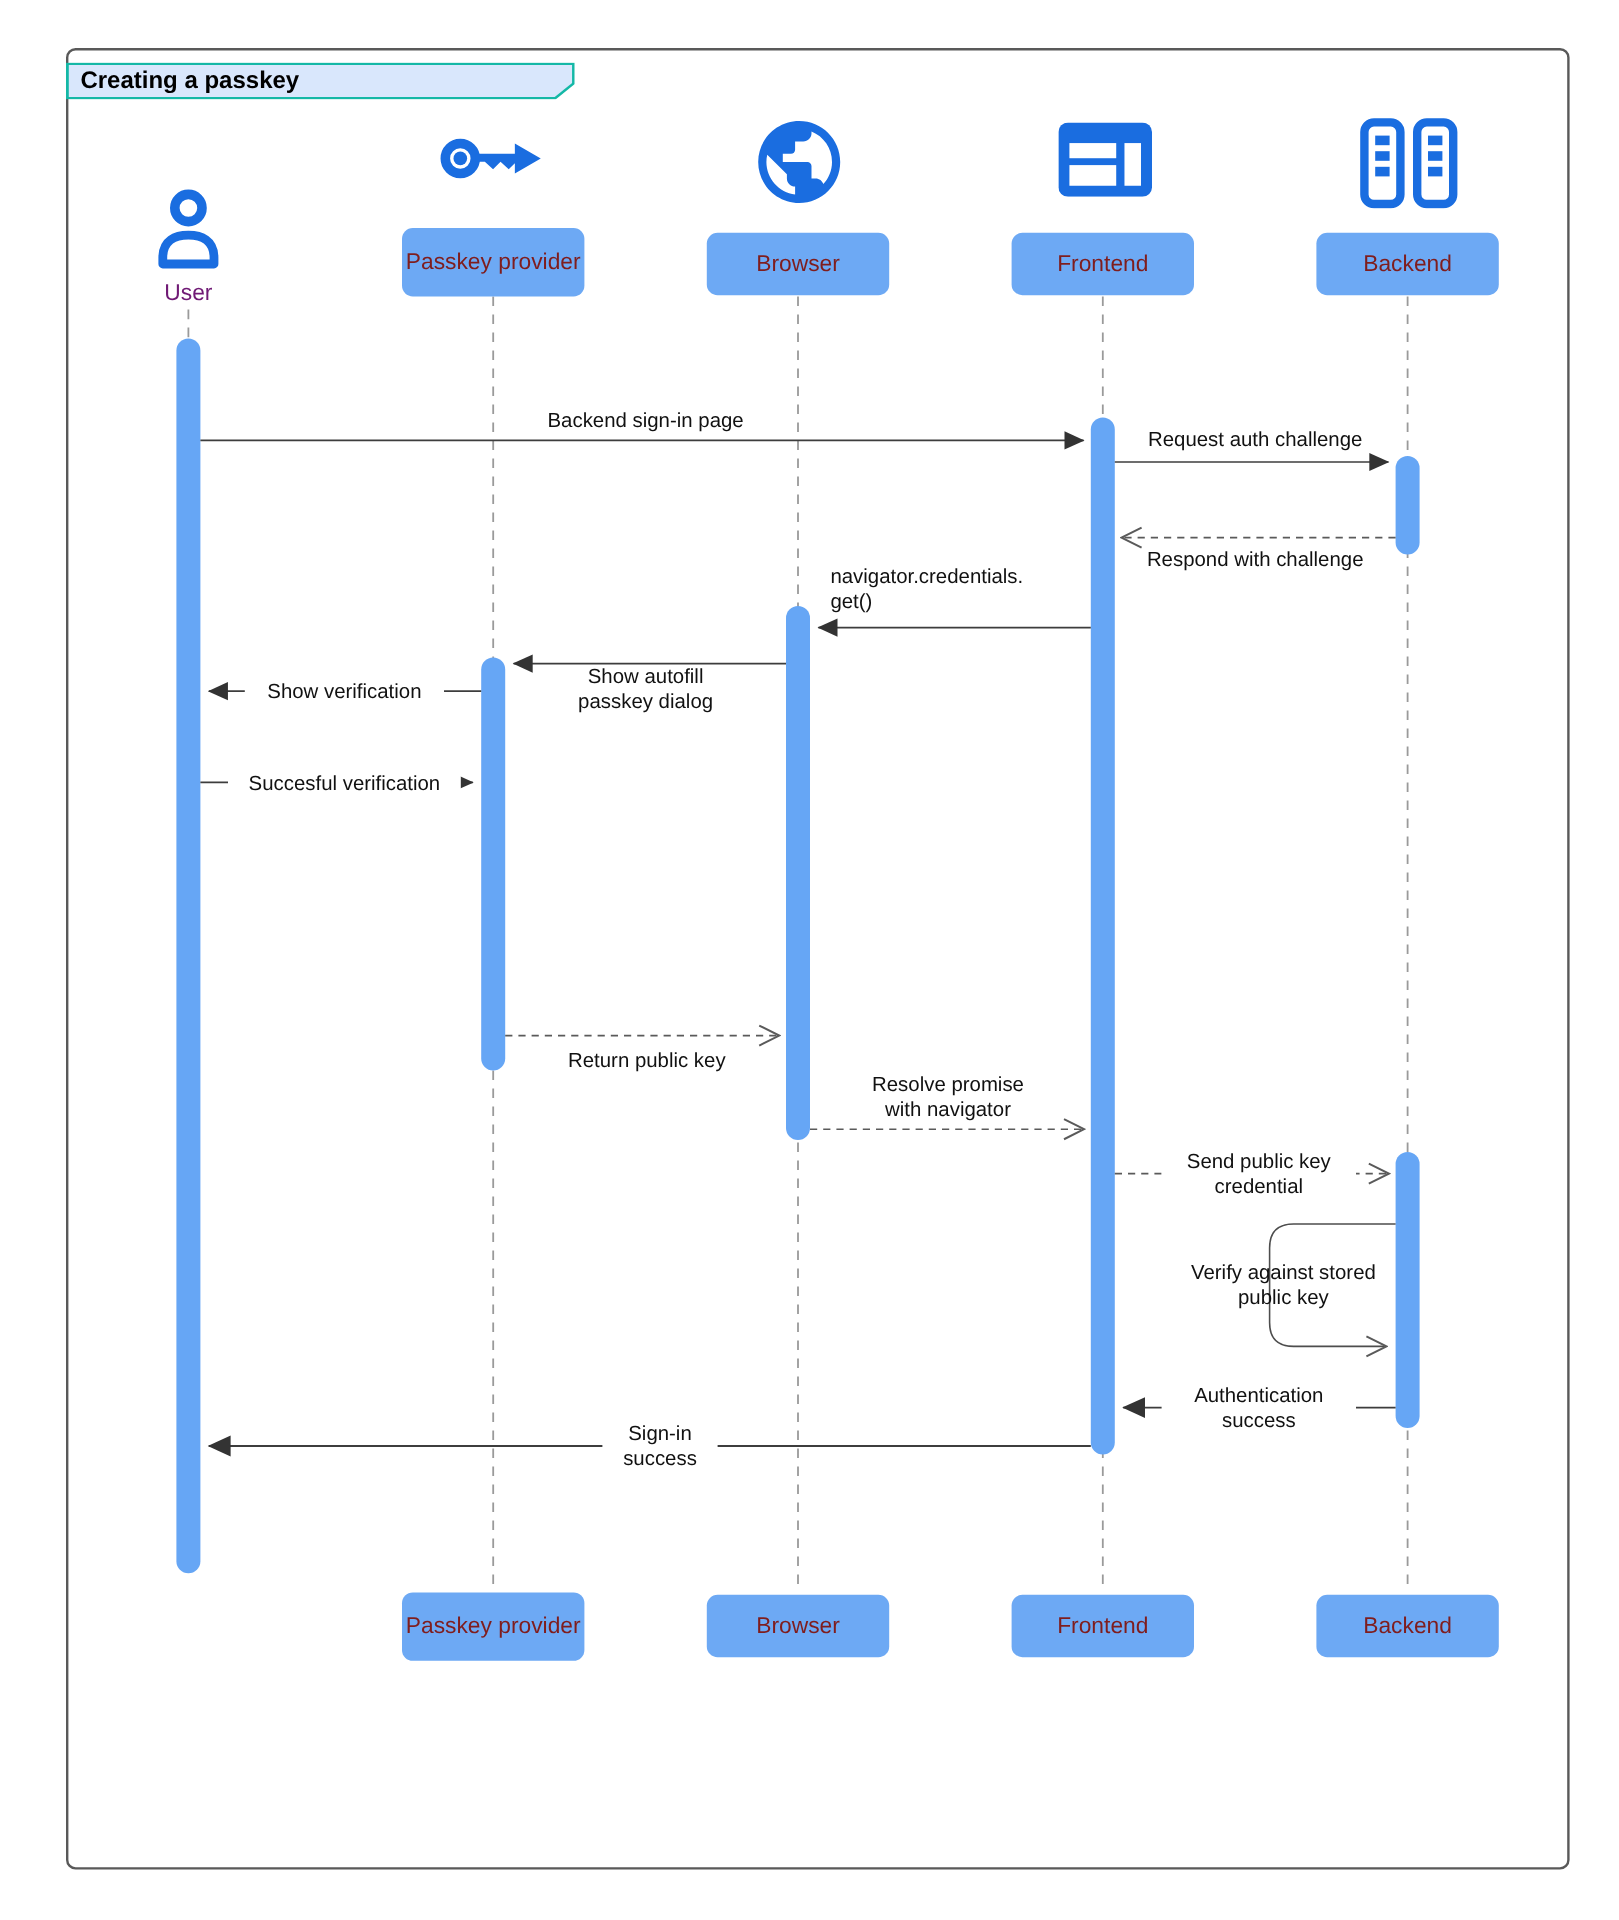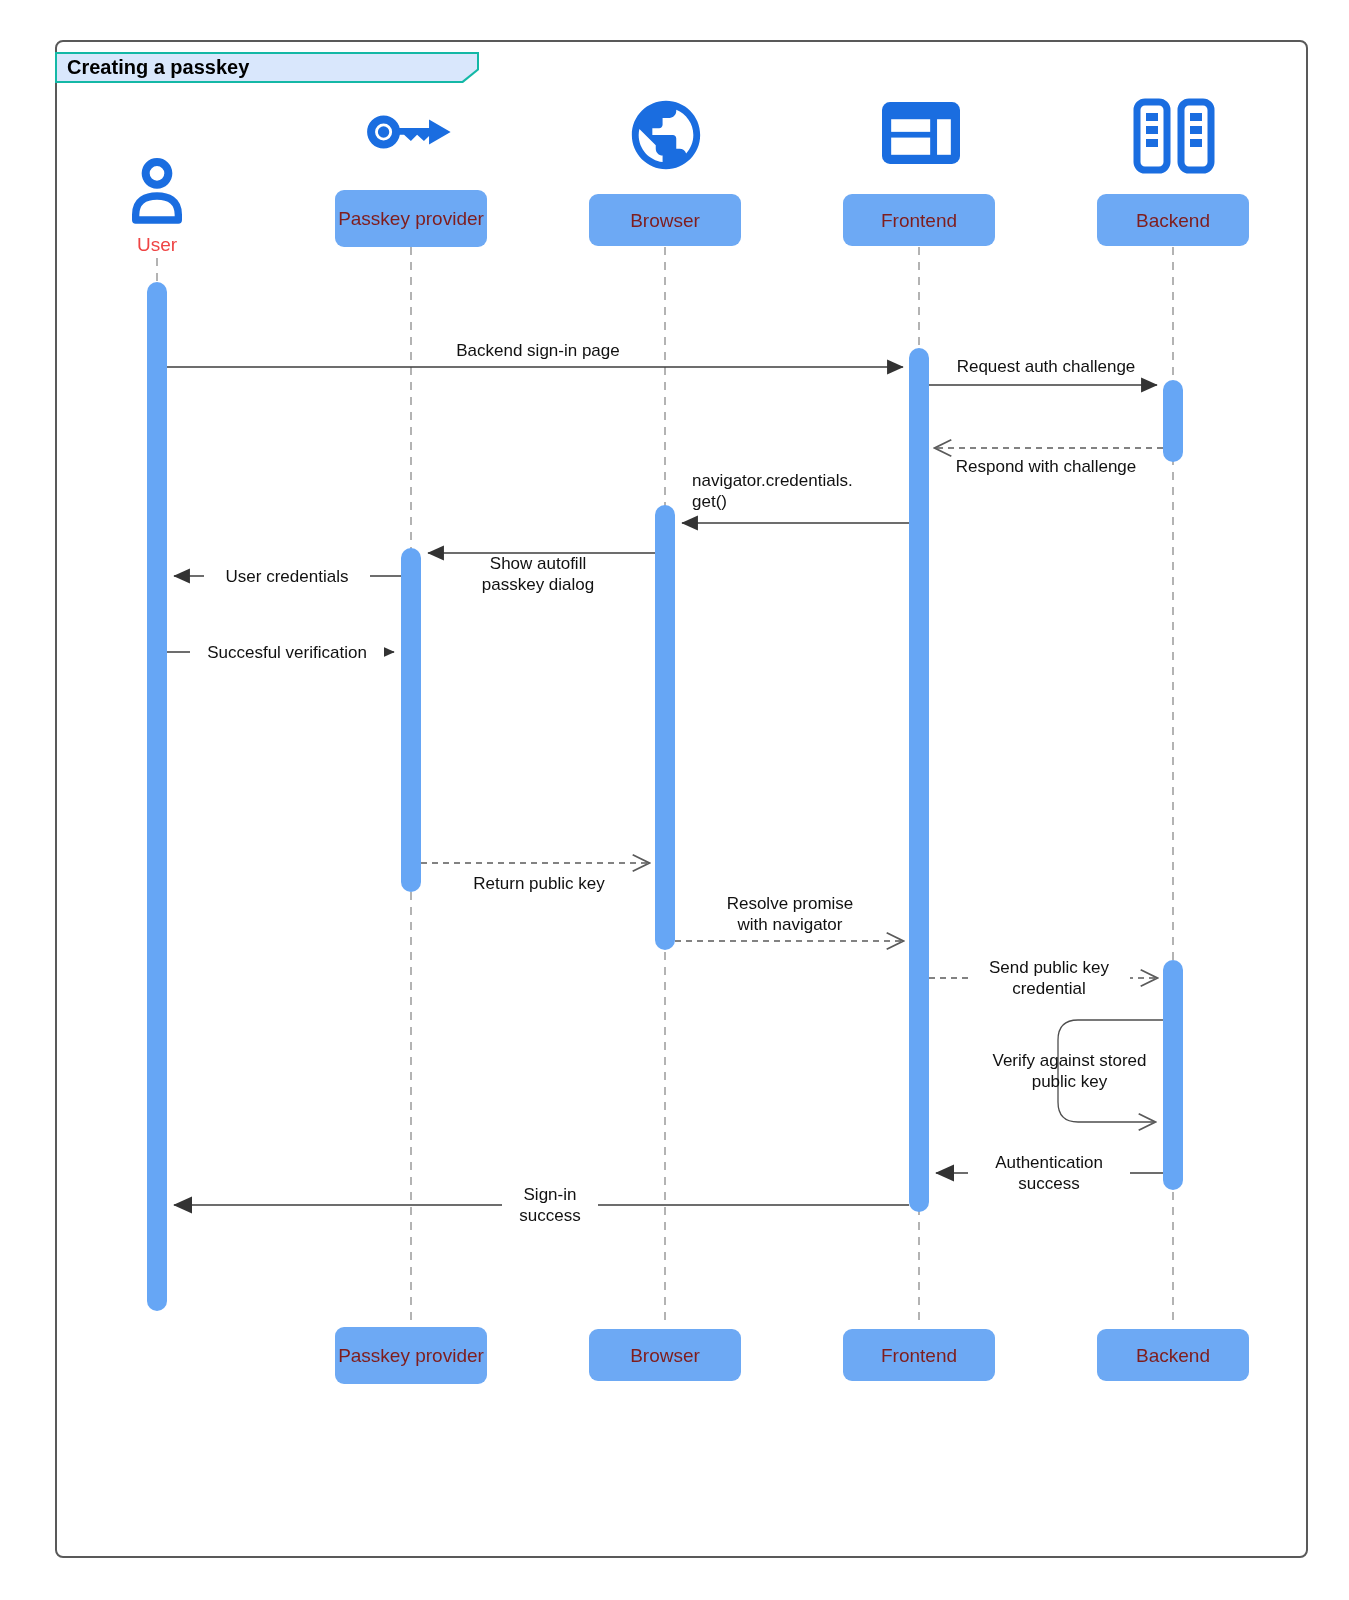--- a/index.html
+++ b/index.html
@@ -32,21 +32,21 @@
   }
   .bar{
     position:absolute;width:20px;background:#66a6f5;border-radius:10px;
   }
   .msg-label{
     position:absolute;font-size:17px;line-height:21px;text-align:center;color:#111;
   }
   .msg-label.on-line{background:#ffffff;padding:0 3px;}
   .msg-label.left{text-align:left;}
   .user-label{
-    position:absolute;font-size:19px;text-align:center;color:#ef4444;
+    position:absolute;font-size:19px;text-align:center;color:#701a75;
   }
   .iconwrap{position:absolute;}
   svg.overlay{position:absolute;left:0;top:0;pointer-events:none;}
 </style>
 </head>
 <body>
 
 <div id="canvas">
 
   <div class="frame"></div>
@@ -95,21 +95,21 @@
     <path d="M1163 1020 H1078 Q1058 1020 1058 1040 V1102 Q1058 1122 1078 1122 H1154" fill="none" stroke="#4d4d4d" stroke-width="1.3" marker-end="url(#mOpen)"></path>
     <line x1="1163" y1="1173" x2="936" y2="1173" stroke="#3d3d3d" stroke-width="1.6" marker-end="url(#mFilled)"></line>
     <line x1="909" y1="1205" x2="174" y2="1205" stroke="#3d3d3d" stroke-width="1.6" marker-end="url(#mFilled)"></line>
   </svg>
 
   <div class="msg-label" style="left:438px;top:340px;width:200px;">Backend sign-in page</div>
   <div class="msg-label" style="left:946px;top:356px;width:200px;">Request auth challenge</div>
   <div class="msg-label" style="left:946px;top:456px;width:200px;">Respond with challenge</div>
   <div class="msg-label left" style="left:692px;top:470px;width:192px;">navigator.credentials. get()</div>
   <div class="msg-label" style="left:468px;top:505px;width:140px;margin-top:48px;">Show autofill passkey dialog</div>
-  <div class="msg-label on-line" style="left:204px;top:566px;width:160px;">User credentials</div>
+  <div class="msg-label on-line" style="left:204px;top:566px;width:160px;">Show verification</div>
   <div class="msg-label on-line" style="left:190px;top:642px;width:188px;">Succesful verification</div>
   <div class="msg-label on-line" style="left:455px;top:853px;width:162px;margin-top:20px;">Return public key</div>
   <div class="msg-label" style="left:712px;top:893px;width:156px;">Resolve promise with navigator</div>
   <div class="msg-label on-line" style="left:968px;top:957px;width:156px;">Send public key credential</div>
   <div class="msg-label" style="left:982px;top:1050px;width:175px;">Verify against stored public key</div>
   <div class="msg-label on-line" style="left:968px;top:1152px;width:156px;">Authentication success</div>
   <div class="msg-label on-line" style="left:502px;top:1184px;width:90px;">Sign-in success</div>
 
   <div class="iconwrap" style="left:125px;top:156px;">
     <svg width="64" height="72" viewBox="0 0 48 54">

